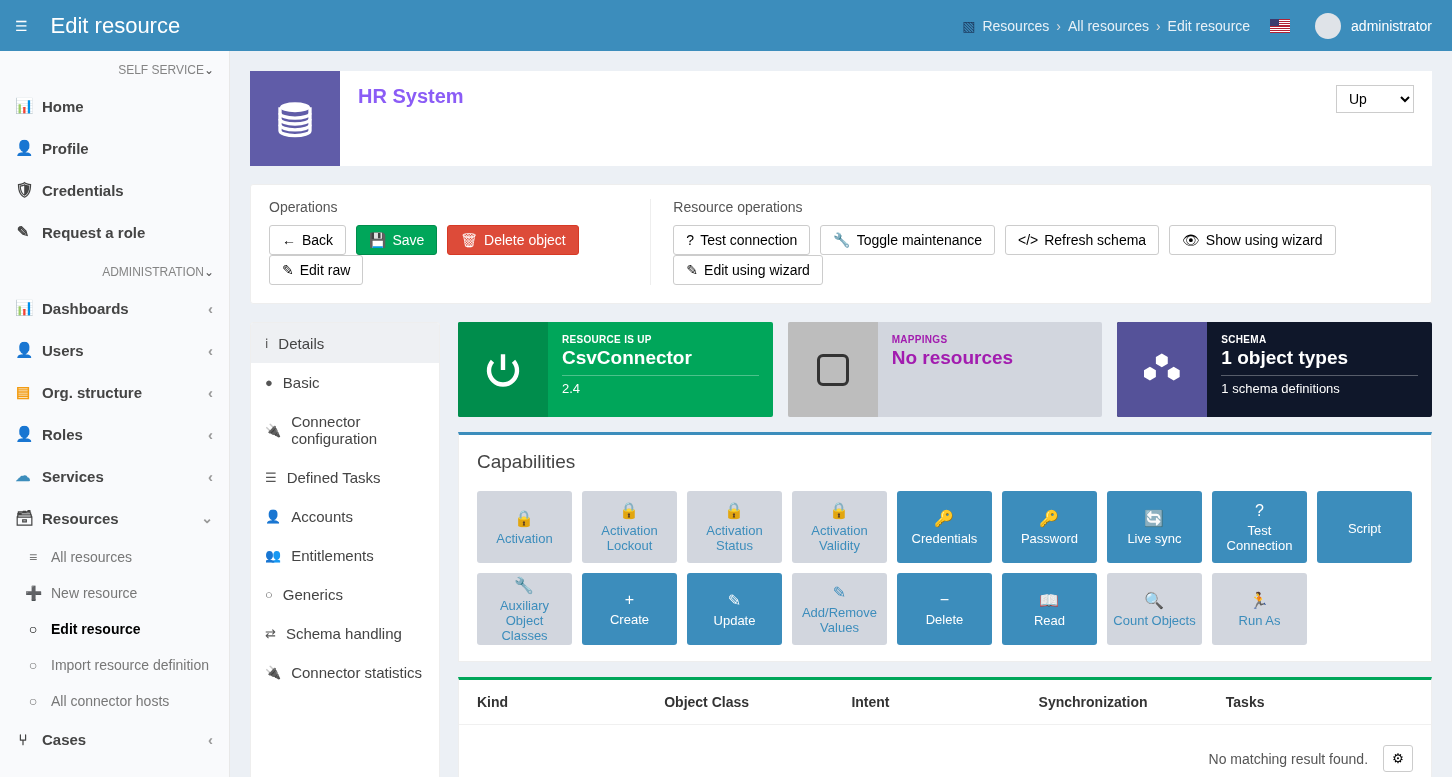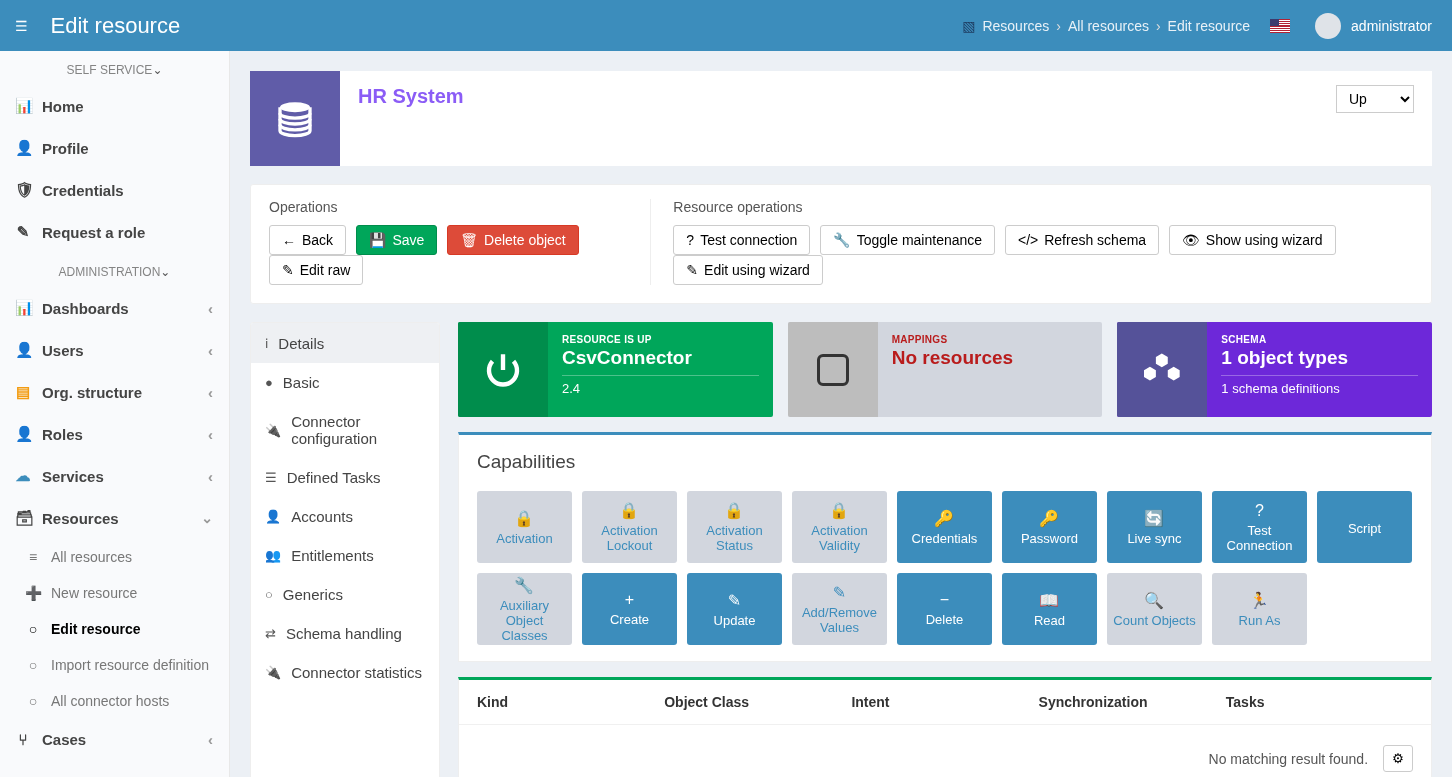--- a/index.html
+++ b/index.html
@@ -11,21 +11,21 @@
 .top-right{margin-left:auto;display:flex;align-items:center;color:#e8f1f7;padding-right:20px;font-size:14px}
 .breadcrumb{display:flex;align-items:center;gap:7px;margin-right:20px}
 .breadcrumb a{color:#e8f1f7;text-decoration:none;cursor:pointer}
 .breadcrumb .sep{color:#ddd}
 .flag{width:20px;height:14px;background:linear-gradient(#b22234 0 8%,#fff 8% 15%,#b22234 15% 23%,#fff 23% 31%,#b22234 31% 38%,#fff 38% 46%,#b22234 46% 54%,#fff 54% 62%,#b22234 62% 69%,#fff 69% 77%,#b22234 77% 85%,#fff 85% 92%,#b22234 92% 100%);margin-right:25px;position:relative;cursor:pointer}
 .flag::before{content:"";position:absolute;left:0;top:0;width:9px;height:7px;background:#3c3b6e}
 .avatar{width:26px;height:26px;border-radius:50%;background:#dfe3e8;margin-right:10px;cursor:pointer}
 .username{color:#fff}
 .layout{display:flex;height:calc(100vh - 51px)}
 .sidebar{width:230px;background:#f9fafc;border-right:1px solid #e8e8e8;overflow-y:auto}
-.side-header{padding:12px 15px 8px;color:#848484;font-size:12px;display:flex;align-items:center;justify-content:center;cursor:pointer}
+.side-header{padding:12px 15px 8px;color:#848484;font-size:12px;display:flex;align-items:center;justify-content:flex-end;cursor:pointer}
 .side-header .chev{color:#555}
 .nav-item{padding:12px 15px;color:#444;font-size:15px;font-weight:600;display:flex;align-items:center;gap:11px;cursor:pointer;position:relative}
 .nav-item.with-chev::after{content:"‹";position:absolute;right:16px;color:#999;font-size:15px}
 .nav-item.expanded::after{content:"⌄";position:absolute;right:16px;color:#999;font-size:14px}
 .nav-sub{padding:10px 15px 10px 25px;color:#777;font-size:14px;display:flex;align-items:center;gap:10px;cursor:pointer}
 .nav-sub.active{color:#000;font-weight:600}
 .nav-icon{width:16px;text-align:center}
 .main{flex:1;padding:20px;overflow-y:auto}
 .hero{display:flex;margin-bottom:18px}
 .hero-icon{width:90px;height:95px;background:#605ca8;display:flex;align-items:center;justify-content:center}
@@ -45,22 +45,22 @@
 .tab.active{background:#eef0f3;font-weight:400}
 .right-col{flex:1;display:flex;flex-direction:column;gap:15px}
 .info-cards{display:flex;gap:15px}
 .info-card{flex:1;height:95px;display:flex;border-radius:2px;overflow:hidden}
 .card-ico{width:90px;display:flex;align-items:center;justify-content:center}
 .card-body{flex:1;padding:12px 14px;color:#fff}
 .card-small{font-size:10px;font-weight:700;letter-spacing:.3px}
 .card-big{font-size:19px;font-weight:700;margin:2px 0}
 .card-foot{font-size:13px;border-top:1px solid rgba(255,255,255,.3);margin-top:6px;padding-top:5px}
 .c-green .card-ico{background:#008d4c}.c-green{background:#00a65a}
-.c-gray .card-ico{background:#bdbdbd}.c-gray{background:#d2d6de}.c-gray .card-body{color:#b91c1c}
-.c-purple .card-ico{background:#555299}.c-purple{background:#6d28d9}
+.c-gray .card-ico{background:#bdbdbd}.c-gray{background:#d2d6de}.c-gray .card-body{color:#a21caf}
+.c-purple .card-ico{background:#555299}.c-purple{background:#0f172a}
 .cap-panel{background:#fff;border:1px solid #eee;border-top:3px solid #3c8dbc;padding:16px 18px}
 .cap-title{font-size:19px;color:#444;margin-bottom:18px}
 .cap-grid{display:flex;flex-wrap:wrap;gap:10px}
 .cap{width:95px;height:72px;border-radius:3px;display:flex;flex-direction:column;align-items:center;justify-content:center;gap:3px;font-size:13px;cursor:pointer;text-align:center;padding:4px}
 .cap-off{background:#d2d6de;color:#3c8dbc}
 .cap-on{background:#3c8dbc;color:#fff}
 .table-panel{background:#fff;border:1px solid #eee;border-top:3px solid #00a65a}
 .table-head{display:flex;padding:14px 18px;font-weight:700;color:#333;border-bottom:1px solid #f0f0f0}
 .table-head > div{flex:1}
 .table-empty{padding:20px 18px;text-align:right;color:#555;display:flex;align-items:center;justify-content:flex-end;gap:15px}

